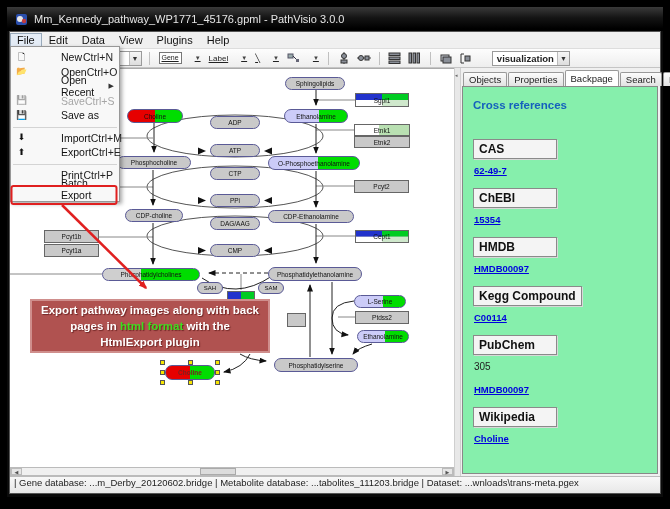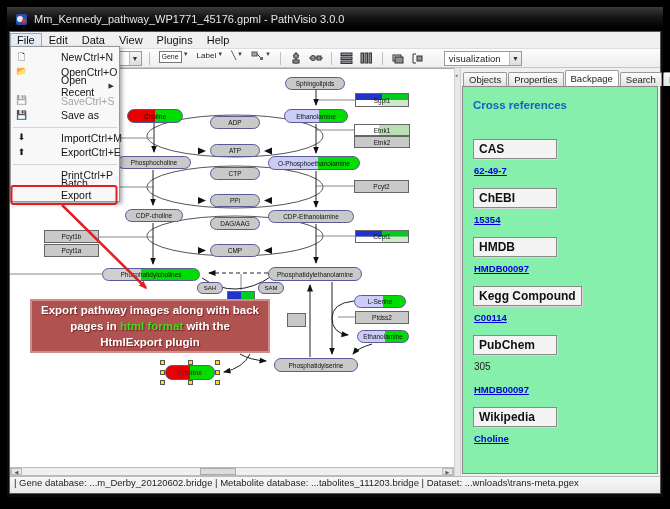--- a/index.html
+++ b/index.html
@@ -16,24 +16,24 @@
   .win-body{flex:1;margin:0 2px 3px 2px;background:#f0f0f0;display:flex;flex-direction:column;min-height:0;border:1px solid #555;}
 
   .menubar{height:16px;display:flex;align-items:center;font-size:11px;background:#f0f0f0;border-bottom:1px solid #ddd;}
   .menubar .mitem{padding:1px 7px;color:#111;}
   .menubar .mitem.active{border:1px solid #9ab;background:#e4ecf6;padding:0 6px;}
 
   .toolbar{height:18px;display:flex;align-items:center;background:linear-gradient(#fdfdfd,#eee);
            border-bottom:1px solid #c5c5c5;font-size:9px;color:#222;padding-left:4px;gap:4px;}
   .tb-sep{width:1px;height:13px;background:#c0c0c0;margin:0 3px;}
   .combo{background:#fff;border:1px solid #9a9a9a;height:13px;display:flex;align-items:center;
-         font-size:9.5px;padding-left:4px;justify-content:space-between;}
+         font-size:9.5px;padding-left:4px;justify-content:space-between;font-weight:bold;}
   .combo .arrow{width:11px;height:100%;display:flex;align-items:center;justify-content:center;
                 background:linear-gradient(#f6f6f6,#ddd);border-left:1px solid #bbb;font-size:7px;color:#333;}
-  .tb-btn{height:14px;display:flex;gap:1px;padding:0 2px;font-size:8px;color:#222;}
+  .tb-btn{height:14px;display:flex;align-items:center;gap:13px;padding:0 2px;font-size:8px;color:#222;text-decoration:underline;}
   .tb-btn .drop{font-size:6px;color:#444;}
   .gene-chip{border:1px solid #777;background:#fff;font-size:7px;padding:0 2px;height:10px;line-height:10px;}
   .icon-btn{width:16px;height:14px;display:flex;align-items:center;justify-content:center;}
 
   .main{display:flex;flex:1;min-height:0;}
   .left-col{width:444px;display:flex;flex-direction:column;min-height:0;}
   .canvas{flex:1;position:relative;background:#fff;border-top:1px solid #aaa;overflow:hidden;}
   .edges{position:absolute;left:0;top:0;z-index:1;}
 
   

